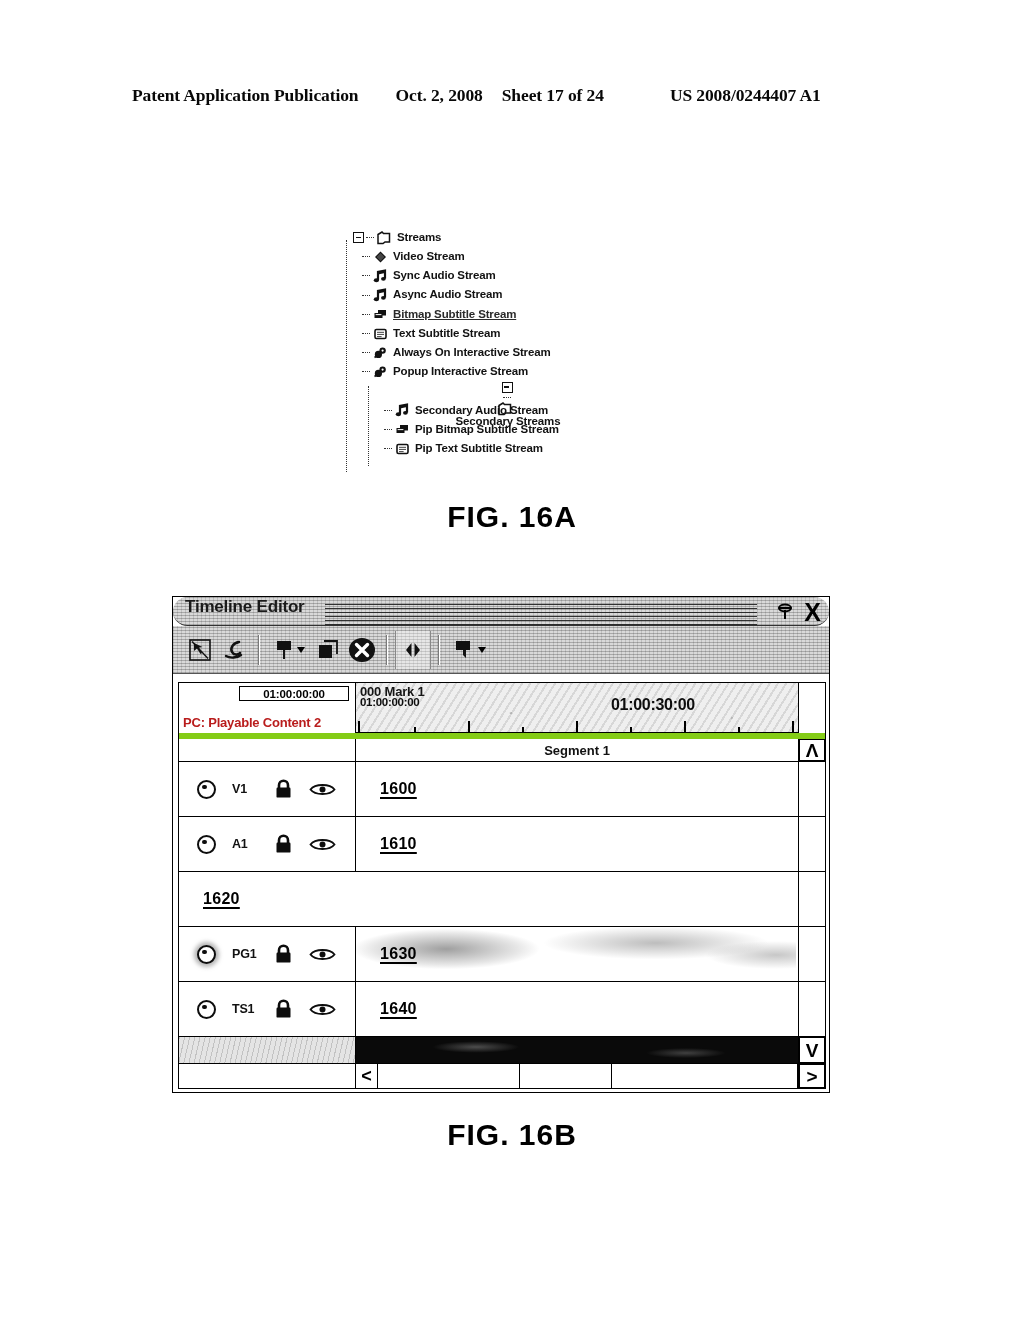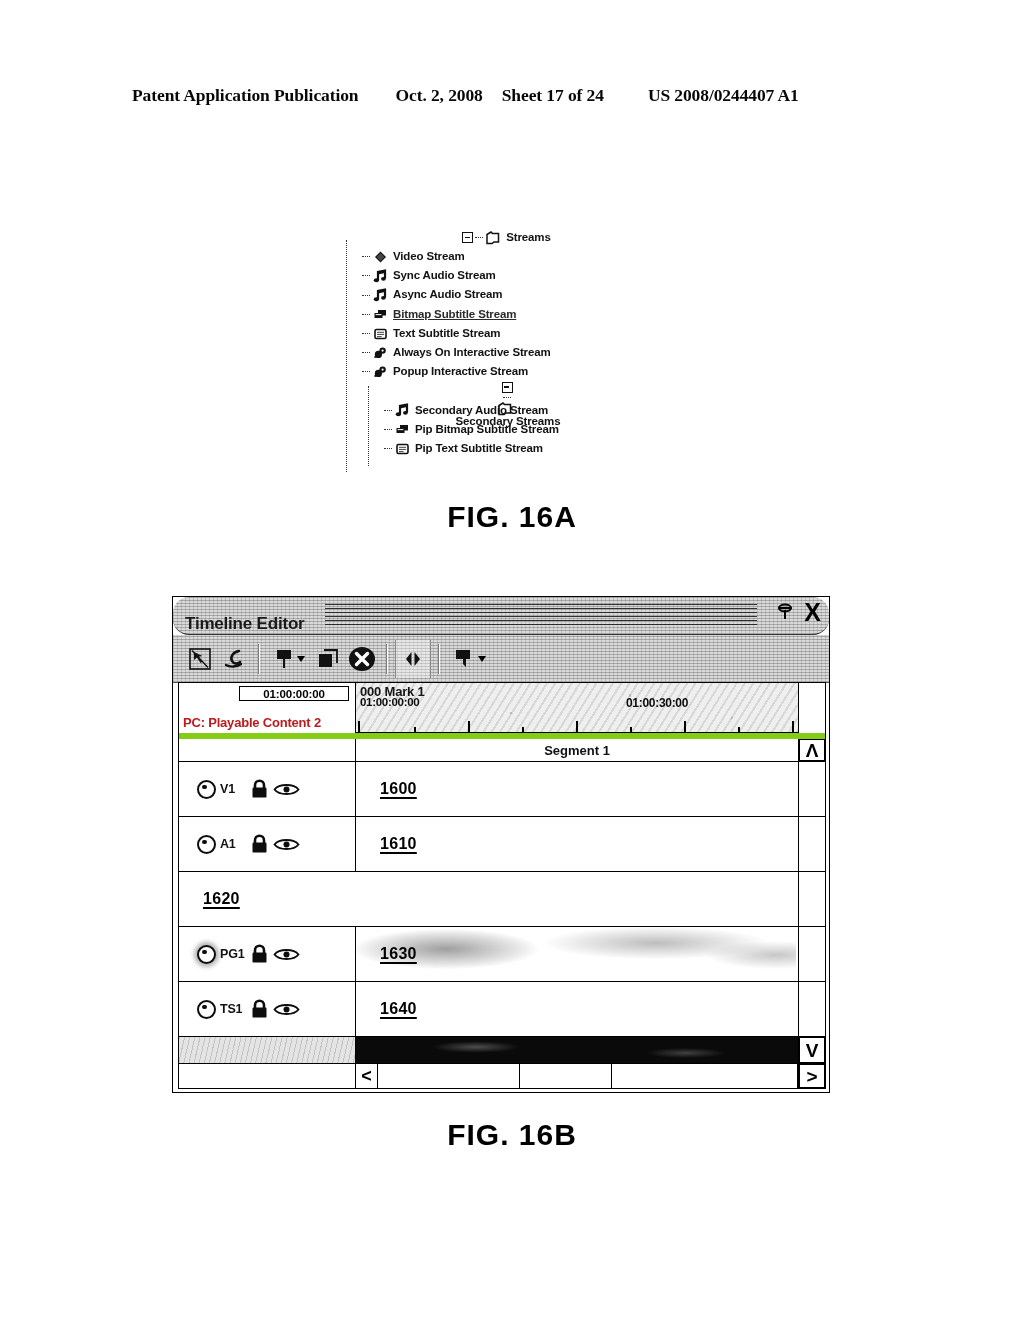--- a/index.html
+++ b/index.html
@@ -27,42 +27,42 @@
     font-family: "Liberation Serif", serif;
     font-weight: bold;
     font-size: 17.5px;
     letter-spacing: -0.1px;
     color: #080808;
     white-space: nowrap;
   }
   .hdr-pub   { flex: 0 0 auto; }
   .hdr-date  { flex: 0 0 auto; margin-left: 37px; }
   .hdr-sheet { flex: 0 0 auto; margin-left: 19px; }
-  .hdr-num   { flex: 0 0 auto; margin-left: 44px; }
+  .hdr-num   { flex: 0 0 auto; margin-left: 66px; }
 
   
   .fig16a {
     position: absolute;
     left: 340px;
     top: 228px;
     width: 320px;
   }
   .tree-row {
     position: relative;
     height: 19.2px;
     display: flex;
     align-items: center;
     white-space: nowrap;
     font-size: 11.5px;
     font-weight: bold;
     color: #121212;
     letter-spacing: -0.15px;
   }
   .tree-row .lbl { line-height: 1; }
-  .tree-row.level0 { padding-left: 13px; justify-content: center; }
+  .tree-row.level0 { padding-left: 13px; }
   .tree-row.level1 { padding-left: 22px; }
   .tree-row.level2 { padding-left: 44px; }
 
   
   .trunk {
     position: absolute;
     border-left: 1px dotted #333;
     left: 6px;
   }
   .trunk-main { top: 12px; height: 232px; }
@@ -142,23 +142,23 @@
   }
   
   .chrome {
     background-color: #d9d9d9;
     background-image:
       repeating-linear-gradient(0deg, rgba(0,0,0,0.22) 0 1px, rgba(255,255,255,0) 1px 3px),
       repeating-linear-gradient(90deg, rgba(0,0,0,0.12) 0 1px, rgba(255,255,255,0) 1px 4px);
   }
   .titlebar {
     position: relative;
-    height: 38px;
+    height: 29px;
     display: flex;
-    align-items: flex-end;
+    align-items: flex-start;
     box-sizing: border-box;
     border-bottom: 1px solid #333;
     border-radius: 16px;
   }
   .title-text {
     font-size: 17px;
     font-weight: bold;
     color: #1a1a1a;
     margin-left: 12px;
     letter-spacing: -0.2px;
@@ -283,22 +283,22 @@
   .mark-tc {
     position: absolute;
     left: 4px; top: 13px;
     font-size: 11.5px;
     font-weight: bold;
     color: #0d0d0d;
     letter-spacing: -0.3px;
   }
   .mid-tc {
     position: absolute;
-    left: 270px; top: 13px;
-    font-size: 12px;
+    left: 255px; top: 13px;
+    font-size: 16px;
     font-weight: bold;
     color: #0d0d0d;
     letter-spacing: -0.3px;
   }
   .ticks { position: absolute; left: 0; right: 0; bottom: 0; height: 13px; }
   .tick {
     position: absolute;
     bottom: 0;
     width: 1.5px;
     background: #000;
@@ -328,21 +328,21 @@
   }
   .sb-btn.boxed { border: 1px solid #000; }
 
   .track-row { display: flex; height: 54px; border-top: 1px solid #000; }
   .track-head {
     width: 177px;
     border-right: 1px solid #000;
     display: flex; align-items: center;
     box-sizing: border-box;
     padding-left: 18px;
-    gap: 4px;
+    gap: 16px;
   }
   .radio {
     width: 15px; height: 15px;
     border: 2px solid #0d0d0d;
     border-radius: 50%;
     position: relative;
     flex: 0 0 auto;
     background: #fff;
   }
   .radio::after {

